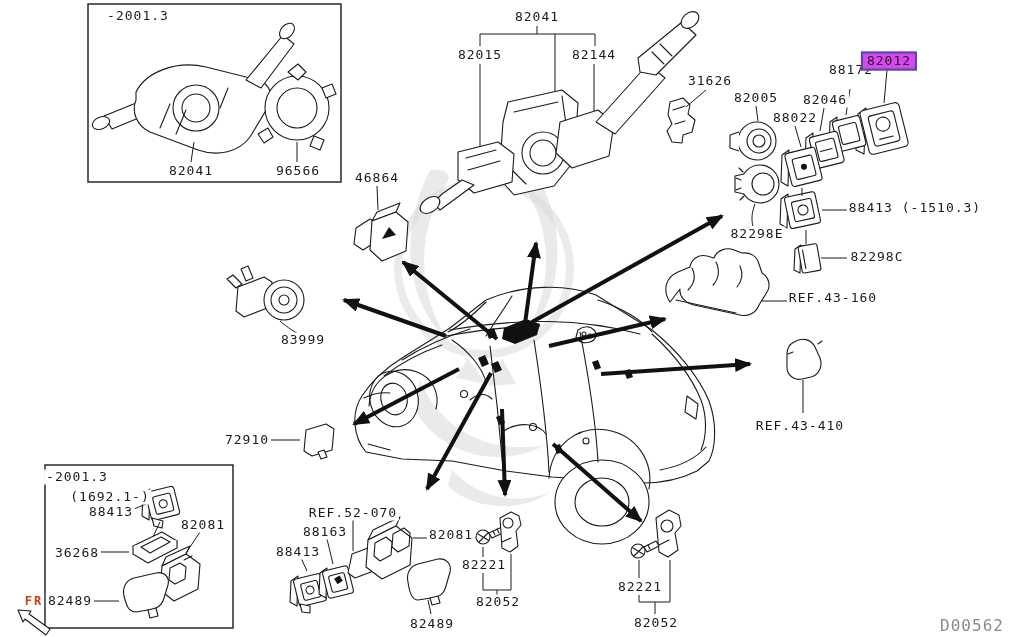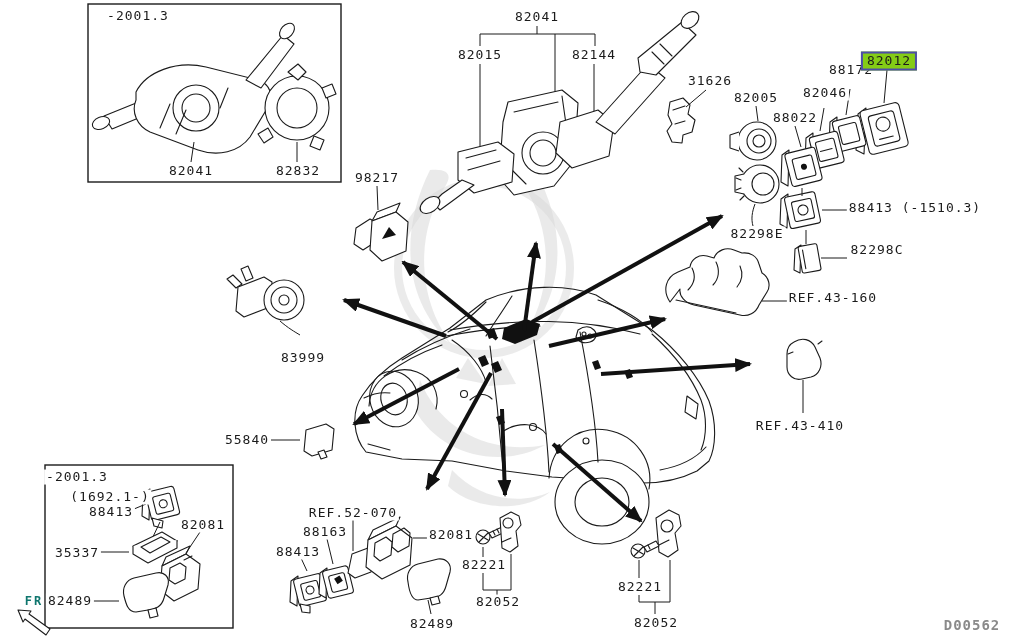--- a/index.html
+++ b/index.html
@@ -8,24 +8,24 @@
   .ln{fill:none;stroke:#1b1b1b;stroke-width:1.1;stroke-linecap:round;stroke-linejoin:round}
   .fw{fill:#fff;stroke:#1b1b1b;stroke-width:1.1;stroke-linejoin:round}
   .ldr{fill:none;stroke:#1b1b1b;stroke-width:1}
   .thk{fill:none;stroke:#111;stroke-width:4}
   .blk{fill:#111;stroke:none}
   .wm{fill:#d8d8d8;stroke:none;opacity:.55}
   .wml{fill:none;stroke:#d8d8d8;stroke-width:8;opacity:.5}
   .box{fill:none;stroke:#1b1b1b;stroke-width:1.4}
   .co{position:absolute;transform:translate(-50%,-50%);font-size:13px;letter-spacing:1px;
       color:#1b1b1b;background:#fff;padding:0 2px;white-space:nowrap;line-height:1.15}
-  .co.hl{background:#84cc16;border:2px solid #4d4da8;padding:0 4px}
+  .co.hl{background:#d946ef;border:2px solid #4d4da8;padding:0 4px}
   .fr{position:absolute;transform:translate(-50%,-50%);font-size:12px;font-weight:bold;
-      letter-spacing:2px;color:#0f766e;background:transparent}
-  .code{position:absolute;transform:translate(-50%,-50%);font-size:14px;font-weight:bold;
+      letter-spacing:2px;color:#c2410c;background:transparent}
+  .code{position:absolute;transform:translate(-50%,-50%);font-size:16px;font-weight:normal;
       letter-spacing:1px;color:#8a8a8a}
 </style>
 </head>
 <body>
 
 <div id="stage">
 
 <svg id="art" width="1024" height="637" viewBox="0 0 1024 637">
   <defs>
     <marker id="ah" markerUnits="userSpaceOnUse" markerWidth="17" markerHeight="14" refX="15" refY="7" orient="auto">
@@ -274,47 +274,47 @@
     <path class="ldr" d="M639,560 V578 M639,595 V602 M670,560 V602 M639,602 H670 M655,602 V614"></path>
   </g>
 
   <g>
     <path class="fw" d="M18,610 L31,611 29,614 50,629 46,635 25,619 23,622 Z"></path>
   </g>
 </svg>
 
 <div class="co" style="left:138px;top:16px">-2001.3</div>
 <div class="co" style="left:191px;top:171px">82041</div>
-<div class="co" style="left:298px;top:171px">82832</div>
+<div class="co" style="left:298px;top:171px">96566</div>
 
 <div class="co" style="left:537px;top:17px">82041</div>
 <div class="co" style="left:480px;top:55px">82015</div>
 <div class="co" style="left:594px;top:55px">82144</div>
 <div class="co" style="left:710px;top:81px">31626</div>
 
 <div class="co" style="left:756px;top:98px">82005</div>
 <div class="co" style="left:795px;top:118px">88022</div>
-<div class="co" style="left:825px;top:93px">82046</div>
+<div class="co" style="left:825px;top:100px">82046</div>
 <div class="co" style="left:851px;top:70px">88172</div>
 <div class="co hl" style="left:889px;top:61px">82012</div>
 <div class="co" style="left:915px;top:208px">88413 (-1510.3)</div>
 <div class="co" style="left:757px;top:234px">82298E</div>
-<div class="co" style="left:877px;top:250px">82298C</div>
+<div class="co" style="left:877px;top:257px">82298C</div>
 
 <div class="co" style="left:833px;top:298px">REF.43-160</div>
 <div class="co" style="left:800px;top:426px">REF.43-410</div>
 
-<div class="co" style="left:377px;top:178px">98217</div>
-<div class="co" style="left:303px;top:358px">83999</div>
-<div class="co" style="left:247px;top:440px">55840</div>
+<div class="co" style="left:377px;top:178px">46864</div>
+<div class="co" style="left:303px;top:340px">83999</div>
+<div class="co" style="left:247px;top:440px">72910</div>
 
 <div class="co" style="left:77px;top:477px">-2001.3</div>
 <div class="co" style="left:110px;top:497px">(1692.1-)</div>
 <div class="co" style="left:111px;top:512px">88413</div>
-<div class="co" style="left:77px;top:553px">35337</div>
+<div class="co" style="left:77px;top:553px">36268</div>
 <div class="co" style="left:203px;top:525px">82081</div>
 <div class="co" style="left:70px;top:601px">82489</div>
 
 <div class="co" style="left:353px;top:513px">REF.52-070</div>
 <div class="co" style="left:325px;top:532px">88163</div>
 <div class="co" style="left:298px;top:552px">88413</div>
 <div class="co" style="left:451px;top:535px">82081</div>
 <div class="co" style="left:432px;top:624px">82489</div>
 <div class="co" style="left:484px;top:565px">82221</div>
 <div class="co" style="left:498px;top:602px">82052</div>

